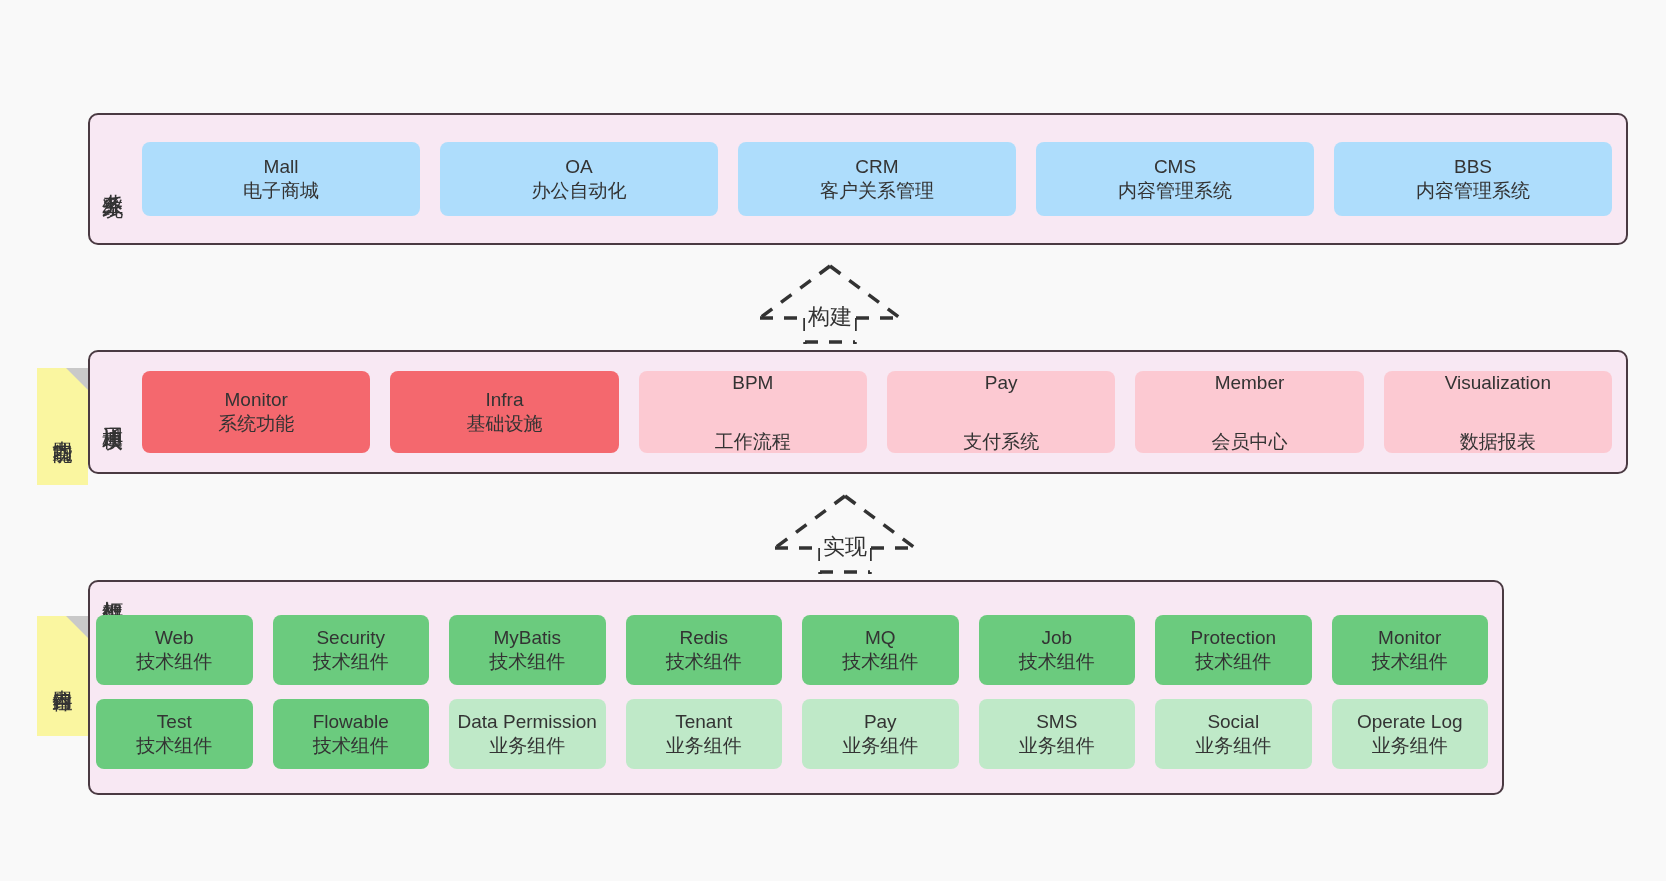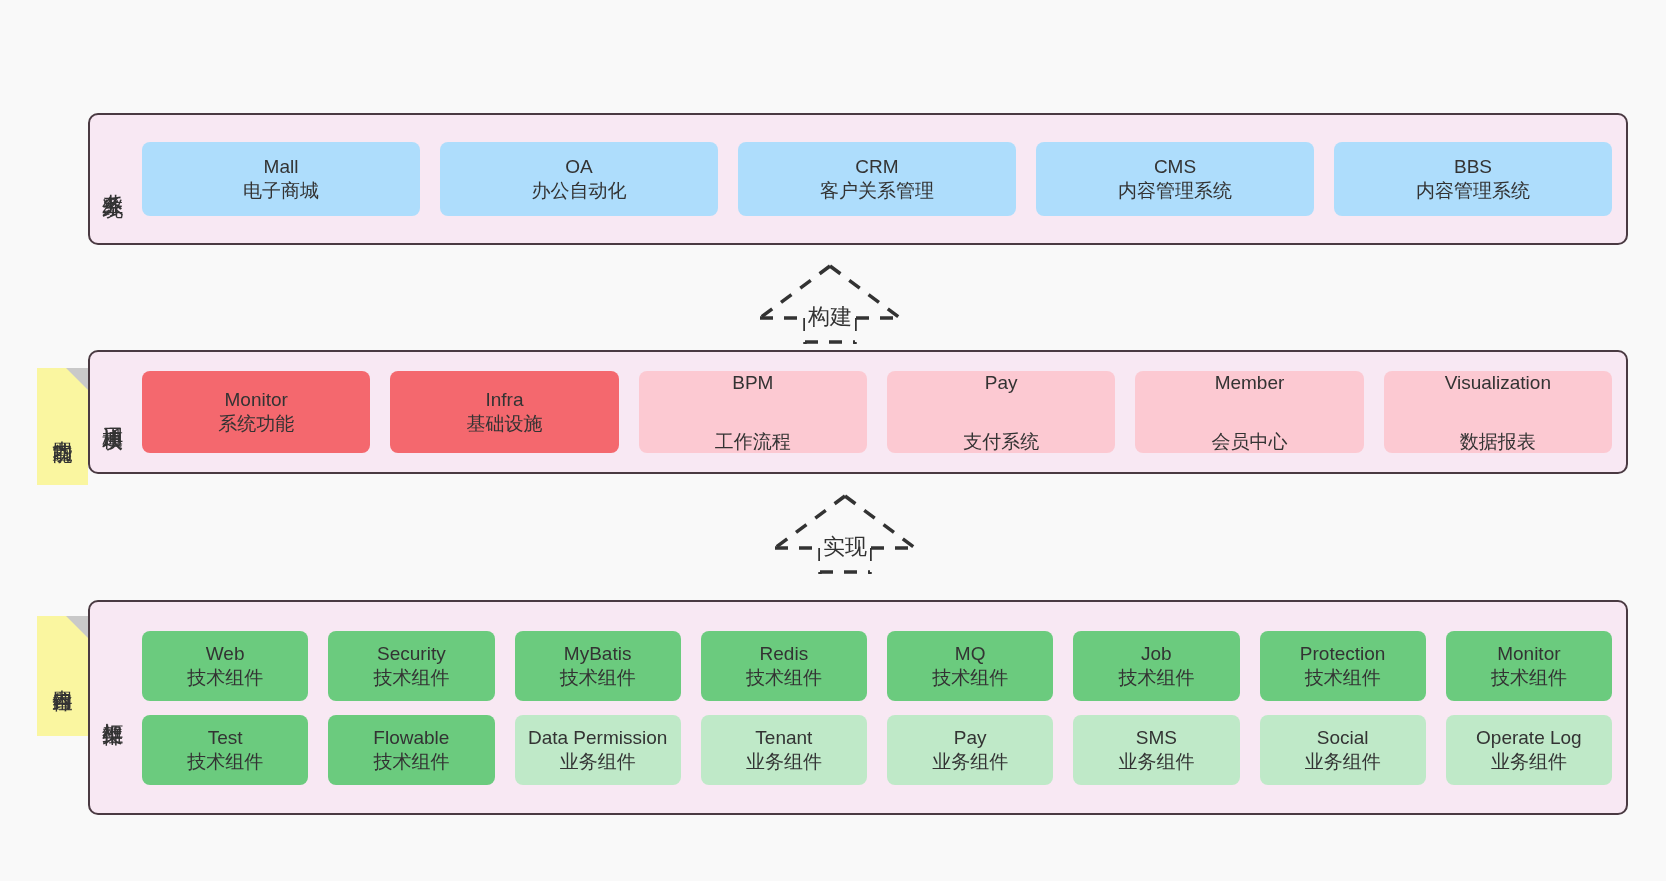--- a/index.html
+++ b/index.html
@@ -212,21 +212,21 @@
     <path d="M50 80 L100 80" fill="none" stroke="#333333" stroke-width="3.5" stroke-dasharray="13 11"></path>
   </svg>
   <span class="uml-label" style="top:40px;text-align:center;">实现</span>
 </div>
 
 <div class="note" style="left:37px; top:616px; width:51px; height:120px;">
   <span class="fold"></span>
   <span>内置组件</span>
 </div>
 
-<div class="layer" id="layer-2" style="left:88px; top:600px; width:1540px; height:215px;">
+<div class="layer" id="layer-2" style="left:88px; top:580px; width:1416px; height:215px;flex-direction:column;">
   <div class="layer-title">框架组件</div>
   <div class="layer-body">
 
     <div class="row">
       <div class="card c-green">
         <span class="en">Web</span>
         <span class="cn">技术组件</span>
       </div>
       <div class="card c-green">
         <span class="en">Security</span>

